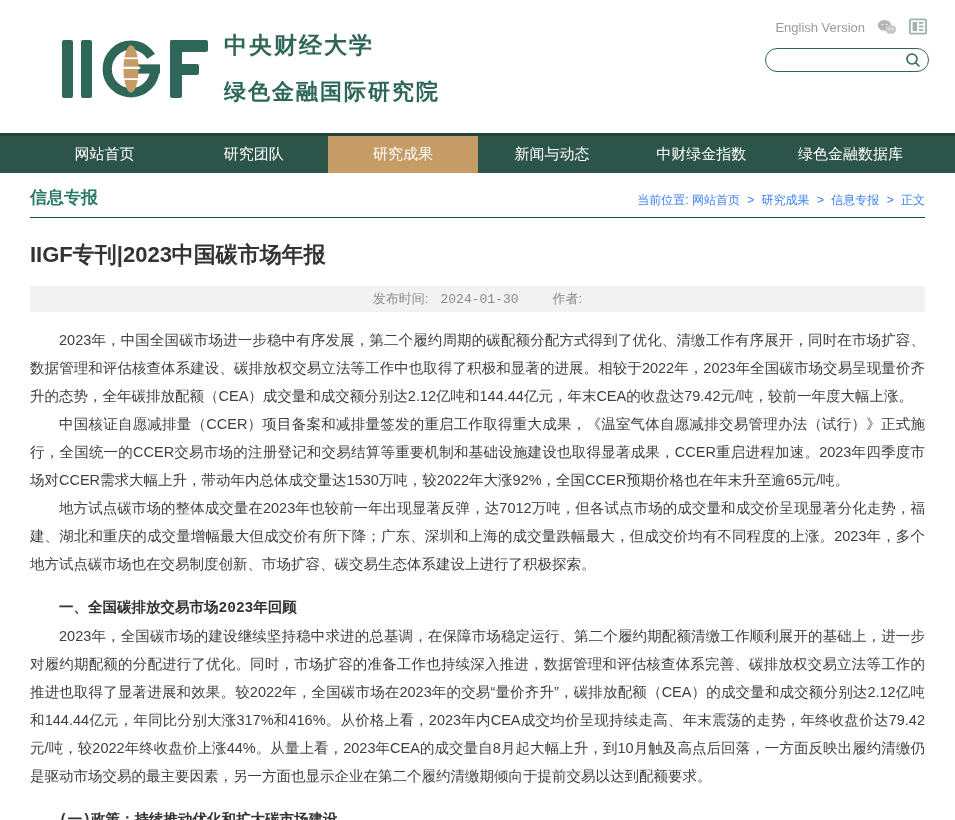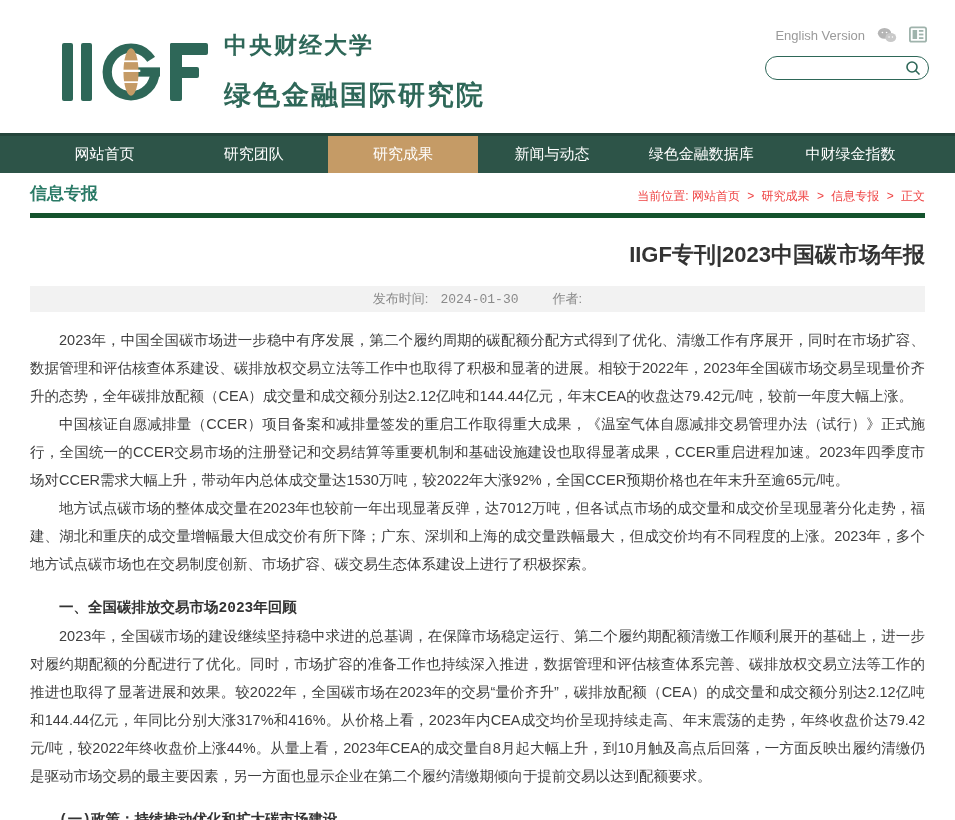--- a/index.html
+++ b/index.html
@@ -15,50 +15,50 @@
   .brand { position: absolute; left: 62px; top: 30px; display: flex; align-items: center; }
   .logo { display: flex; align-items: center; height: 62px; }
   .logo .bar-i { width: 11px; height: 58px; background: #2e6758; margin-right: 8px; border-radius: 2px; }
   .logo .g-wrap { width: 58px; height: 58px; margin: 0 6px 0 2px; }
   .letter-f { position: relative; width: 38px; height: 58px; margin-left: 4px; }
   .letter-f .f-stem { position: absolute; left: 0; top: 0; width: 12px; height: 58px; background: #2e6758; border-radius: 2px; }
   .letter-f .f-top { position: absolute; left: 0; top: 0; width: 38px; height: 12px; background: #2e6758; border-radius: 2px; }
   .letter-f .f-mid { position: absolute; left: 0; top: 24px; width: 29px; height: 11px; background: #2e6758; border-radius: 2px; }
   .org-name { margin-left: 16px; color: #2e6758; font-weight: bold; letter-spacing: 2px; }
   .org-name .line1 { font-size: 23px; margin-bottom: 8px; }
-  .org-name .line2 { font-size: 27px; margin-top: 16px; }
+  .org-name .line2 { font-size: 22px; margin-top: 16px; }
 
-  .header-right { position: absolute; right: 26px; top: 26px; width: 190px; }
+  .header-right { position: absolute; right: 26px; top: 18px; width: 190px; }
   .hr-top { display: flex; align-items: center; justify-content: flex-end; gap: 12px; }
   .english-version { color: #9a9a9a; font-size: 13px; cursor: pointer; }
   .icon-btn { width: 20px; height: 18px; cursor: pointer; }
   .search-box { margin-top: 12px; position: relative; width: 164px; height: 24px; margin-left: auto; }
   .search-input { width: 164px; height: 24px; border: 1px solid #2e6758; border-radius: 12px;
      padding: 0 28px 0 12px; font-size: 12px; outline: none; color: #444; background: #fff; }
   .search-icon { position: absolute; right: 8px; top: 4px; width: 16px; height: 16px; cursor: pointer; }
 
   
   .nav { width: 955px; height: 40px; background: #2d5448; border-top: 3px solid #24453b;
      display: flex; align-items: stretch; padding: 0 30px; }
   .nav-item { flex: 1; display: flex; align-items: center; justify-content: center;
      color: #ffffff; font-size: 15px; cursor: pointer; white-space: nowrap; }
   .nav-item.active { background: #c59b66; }
 
   
   .crumb-row { width: 895px; margin: 0 30px; padding-top: 16px; height: 45px;
      display: flex; align-items: flex-end; justify-content: space-between;
-     border-bottom: 5px solid #14532d; padding-bottom: 8px; }
+     border-bottom: 1px solid #14532d; padding-bottom: 8px; }
   .section-title { color: #2a7a66; font-size: 17px; font-weight: bold; }
-  .crumb-path { color: #ef4444; font-size: 12px; }
+  .crumb-path { color: #3b82f6; font-size: 12px; }
   .crumb-path .crumb { cursor: pointer; }
   .crumb-path .sep { margin: 0 4px; }
 
   
   .article { width: 895px; margin: 0 30px; }
-  .article-title { text-align: right; font-size: 22px; font-weight: bold; color: #333;
+  .article-title { text-align: left; font-size: 22px; font-weight: bold; color: #333;
      margin-top: 22px; }
   .meta-bar { margin-top: 16px; background: #f2f2f2; height: 26px; display: flex;
      align-items: center; justify-content: center; color: #8a8a8a; font-size: 13px; }
   .meta-bar span { margin: 13px 6px; }
   .meta-bar .meta-date { margin-right: 28px; font-family: Liberation Mono, monospace; }
 
   .body-text { margin-top: 14px; color: #3f3f3f; font-size: 14.5px; line-height: 28px;
      text-align: justify; }
   .para { text-indent: 2em; }
   .subhead { text-indent: 2em; font-weight: bold; color: #333; }
@@ -131,22 +131,22 @@
       </span>
     </div>
   </div>
 </div>
 
 <div class="nav">
   <div class="nav-item">网站首页</div>
   <div class="nav-item">研究团队</div>
   <div class="nav-item active">研究成果</div>
   <div class="nav-item">新闻与动态</div>
+  <div class="nav-item">中财绿金指数</div>
   <div class="nav-item">绿色金融数据库</div>
-  <div class="nav-item">中财绿金指数</div>
 </div>
 
 <div class="crumb-row">
   <div class="section-title">信息专报</div>
   <div class="crumb-path">
     <span>当前位置:</span>
     <span class="crumb">网站首页</span>
     <span class="sep">&gt;</span>
     <span class="crumb">研究成果</span>
     <span class="sep">&gt;</span>

